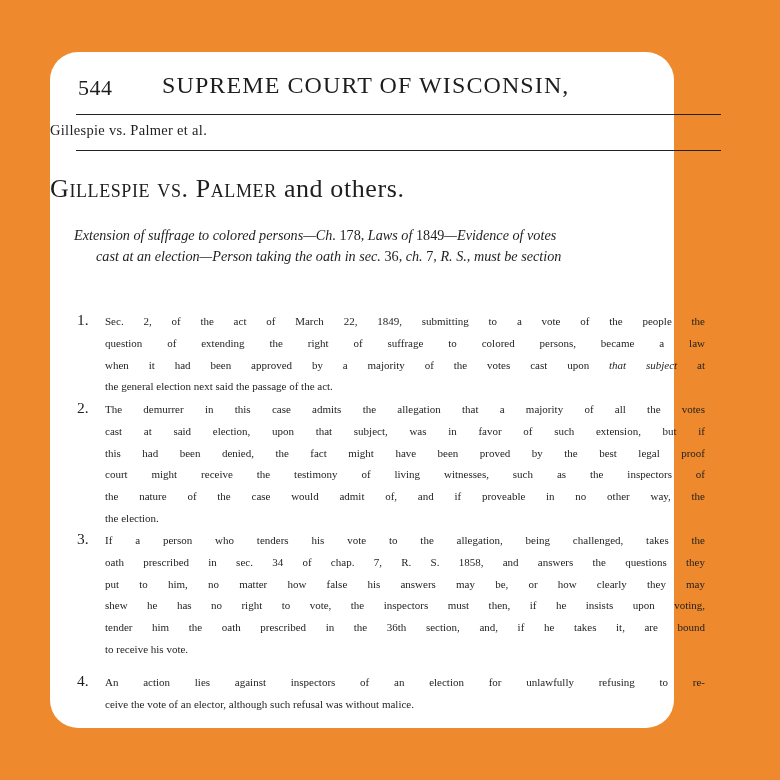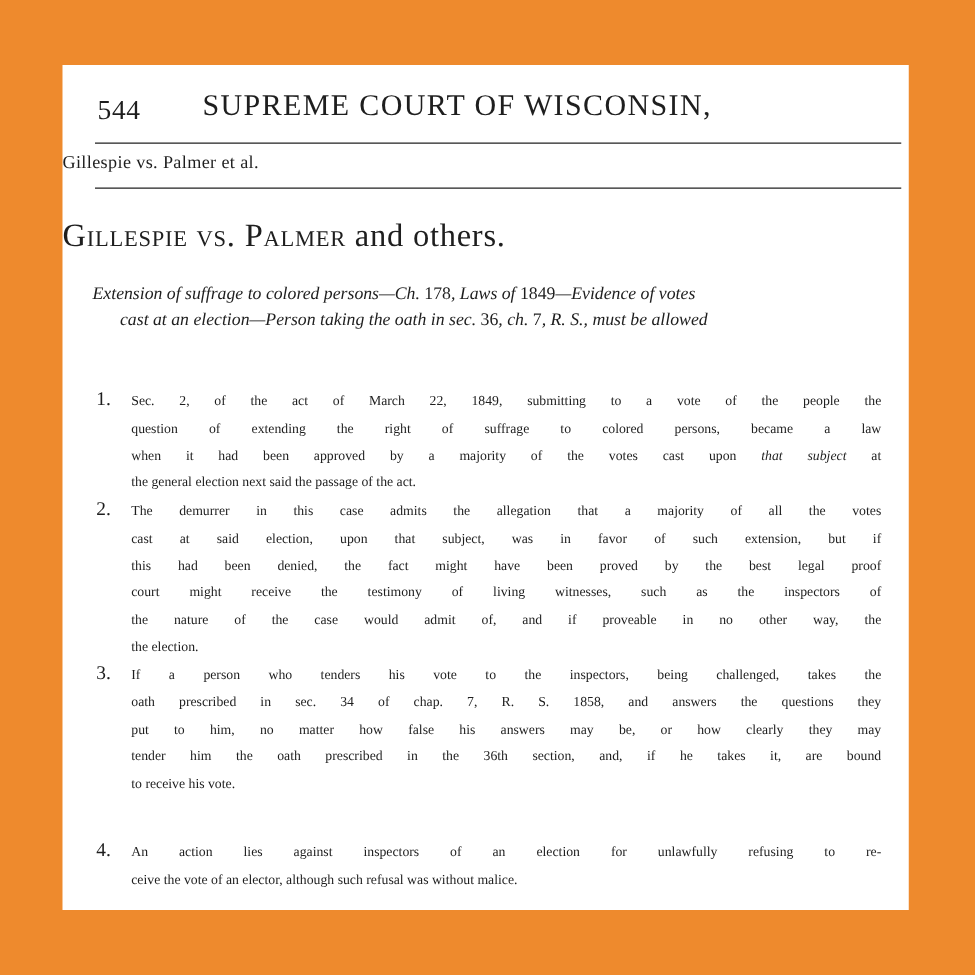--- a/index.html
+++ b/index.html
@@ -7,22 +7,23 @@
     width: 780px; height: 780px;
     background: #ee8a2d;
     position: relative;
     overflow: hidden;
     font-family: "DejaVu Serif", "Liberation Serif", serif;
     color: #1e1e1e;
   }
   .page {
     position: absolute;
     left: 50px; top: 52px;
-    width: 677px; height: 676px;
+    width: 624px; height: 676px;
     background: #ffffff;
+    border-radius: 28px;
   }
   .abs { position: absolute; white-space: nowrap; }
   .page-number {
     left: 28px; top: 23px;
     font-family: "Liberation Serif", serif;
     font-size: 22px; letter-spacing: 0.5px;
   }
   .reporter-title {
     left: 112px; top: 20px;
     font-family: "Liberation Serif", serif;
@@ -86,21 +87,21 @@
 
   <div class="abs case-title">
     <span class="sc">Gillespie</span>
     <span class="sc">vs.</span>
     <span class="sc">Palmer</span>
     <span>and others.</span>
   </div>
 
   <div class="syllabus">
     <span class="line"><span>Extension of suffrage to colored persons—Ch. </span><span class="rm">178</span><span>, Laws of </span><span class="rm">1849</span><span>—Evidence of votes</span></span>
-    <span class="line indent"><span>cast at an election—Person taking the oath in sec. </span><span class="rm">36</span><span>, ch. </span><span class="rm">7</span><span>, R. S., must be allowed</span></span>
+    <span class="line indent"><span>cast at an election—Person taking the oath in sec. </span><span class="rm">36</span><span>, ch. </span><span class="rm">7</span><span>, R. S., must be section</span></span>
   </div>
 
   <div class="item" style="top:259px;">
     <span class="num">1.</span>
     <div class="body">
       <span class="line">Sec. 2, of the act of March 22, 1849, submitting to a vote of the people the</span>
       <span class="line">question of extending the right of suffrage to colored persons, became a law</span>
       <span class="line"><span>when it had been approved by a majority of the votes cast upon </span><em>that subject</em><span> at</span></span>
       <span class="line last">the general election next said the passage of the act.</span>
     </div>
@@ -114,23 +115,24 @@
       <span class="line">this had been denied, the fact might have been proved by the best legal proof</span>
       <span class="line">court might receive the testimony of living witnesses, such as the inspectors of</span>
       <span class="line">the nature of the case would admit of, and if proveable in no other way, the</span>
       <span class="line last">the election.</span>
     </div>
   </div>
 
   <div class="item" style="top:478px;">
     <span class="num">3.</span>
     <div class="body">
-      <span class="line">If a person who tenders his vote to the inspectors, being challenged, takes the</span>
+      <span class="line">If a person who tenders his vote to the allegation, being challenged, takes the</span>
       <span class="line">oath prescribed in sec. 34 of chap. 7, R. S. 1858, and answers the questions they</span>
       <span class="line">put to him, no matter how false his answers may be, or how clearly they may</span>
+      <span class="line">shew he has no right to vote, the inspectors must then, if he insists upon voting,</span>
       <span class="line">tender him the oath prescribed in the 36th section, and, if he takes it, are bound</span>
       <span class="line last">to receive his vote.</span>
     </div>
   </div>
 
   <div class="item" style="top:620px;">
     <span class="num">4.</span>
     <div class="body">
       <span class="line">An action lies against inspectors of an election for unlawfully refusing to re-</span>
       <span class="line last">ceive the vote of an elector, although such refusal was without malice.</span>

